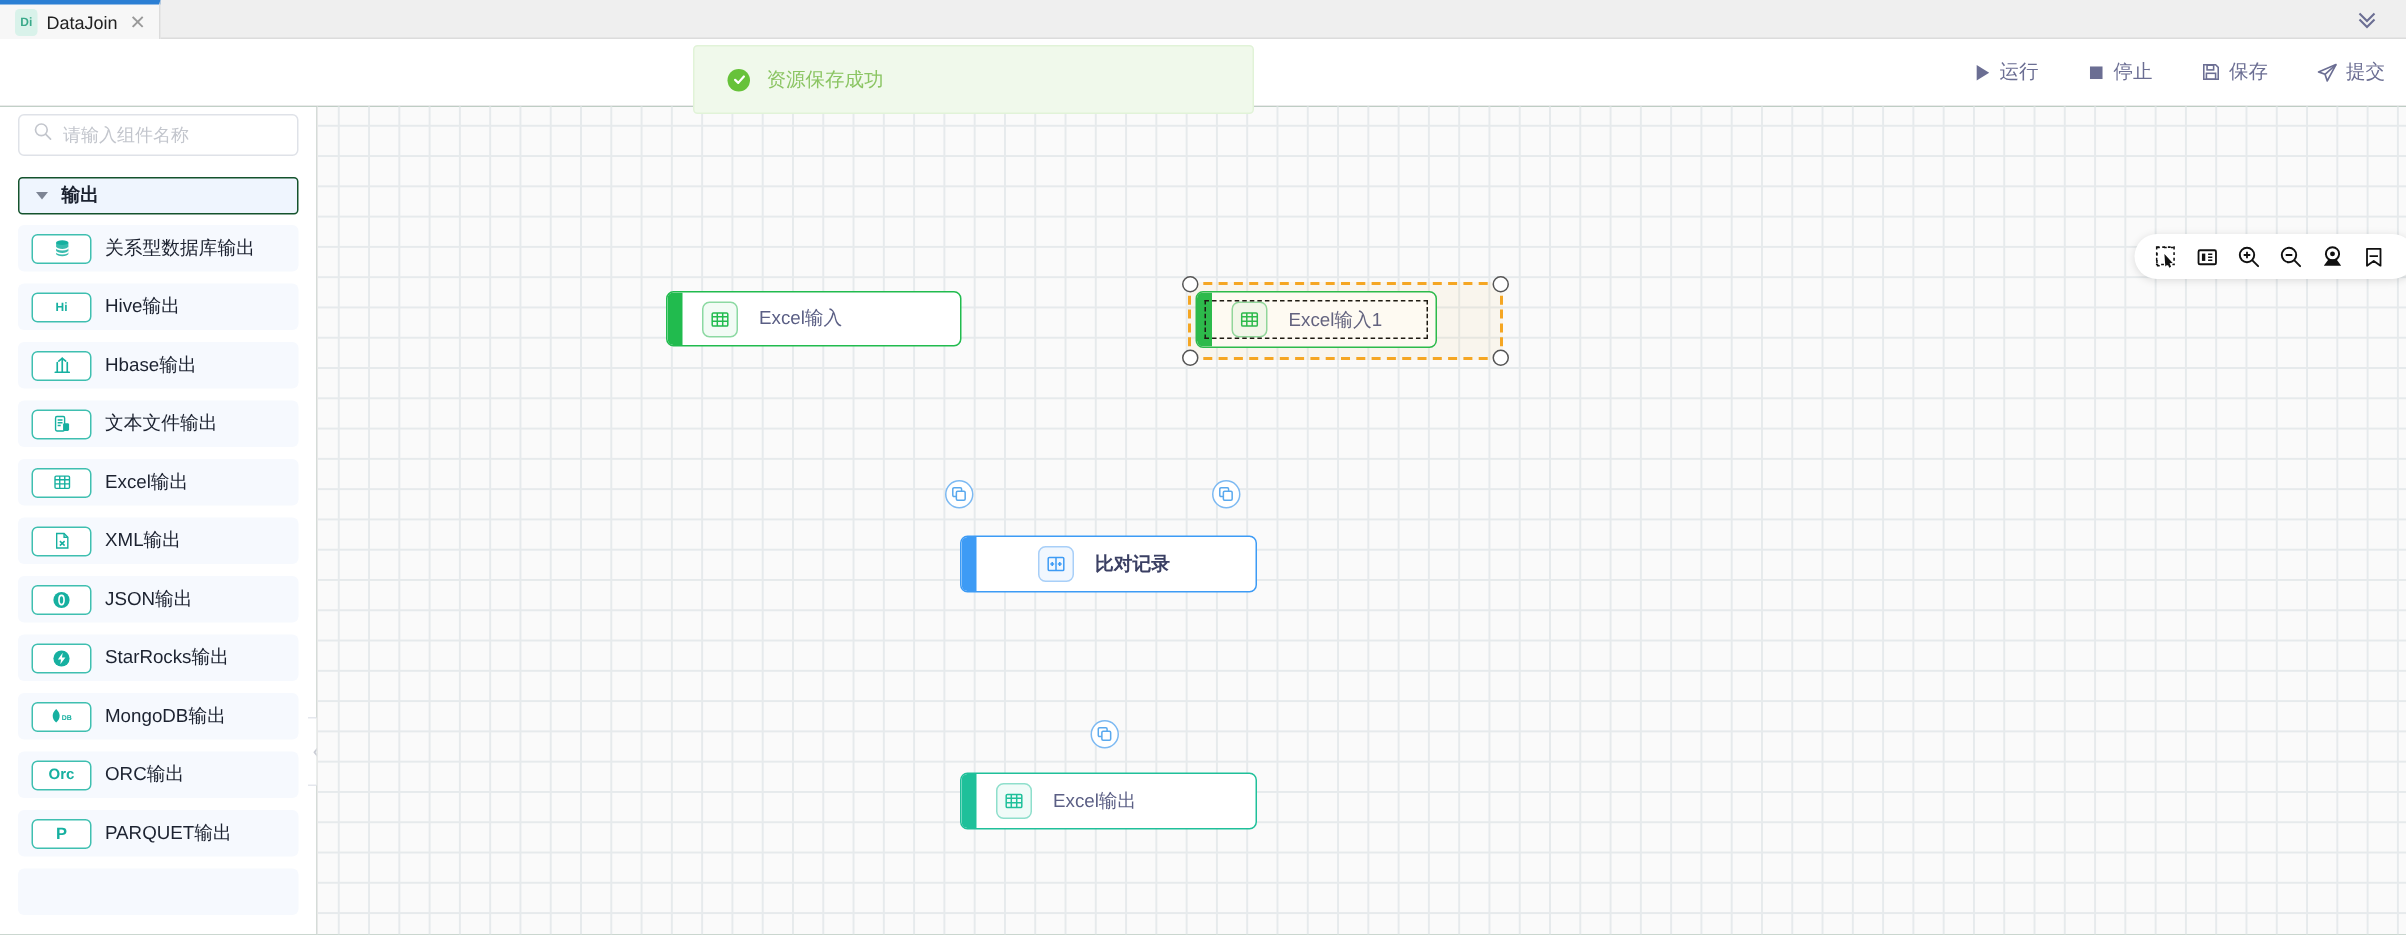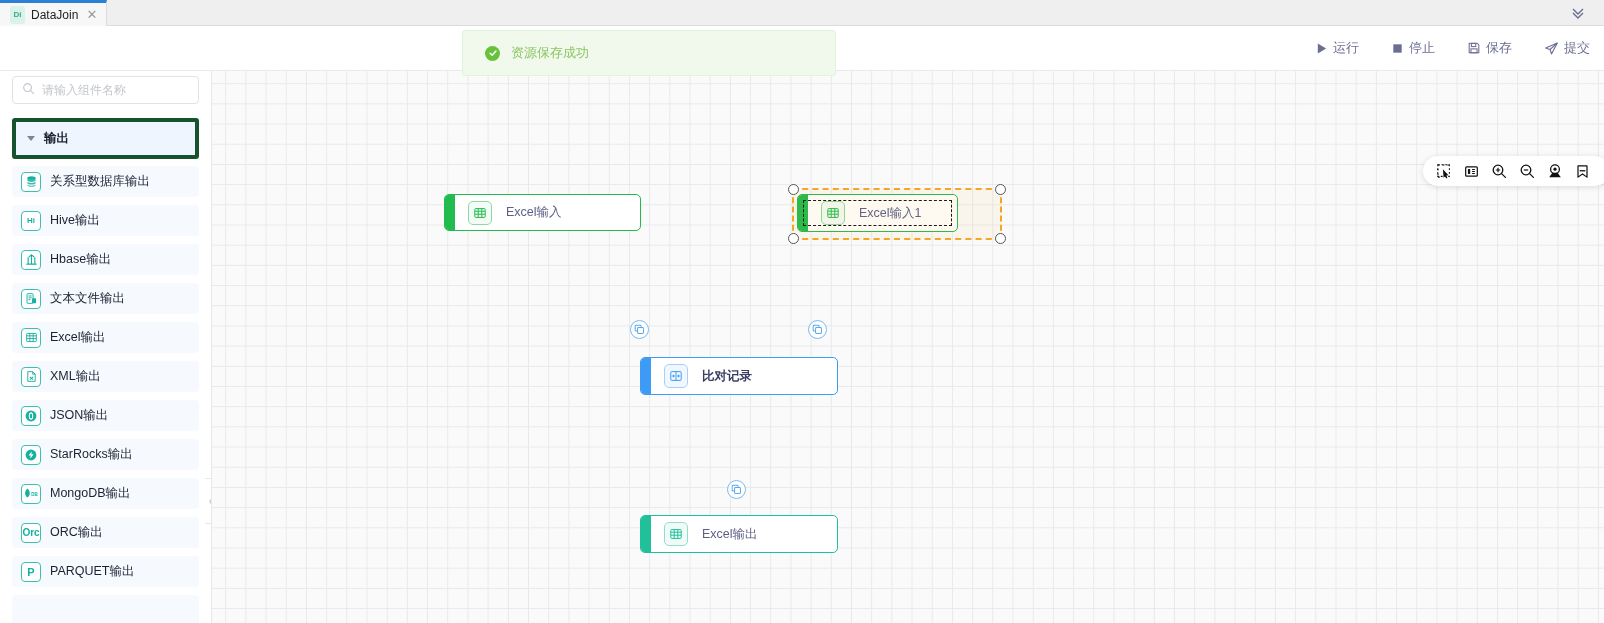--- a/index.html
+++ b/index.html
@@ -116,23 +116,23 @@
     border: none; outline: none;
     font-size: 12px; color: #333;
     width: 100%;
     font-family: inherit;
     background: transparent;
   }
   .search-input::placeholder { color: #c3c6cd; }
 
   .cat-header {
     margin-top: 14px;
-    height: 41px;
+    height: 25px;
     background: #eff5fe;
-    border: 4px solid #14532d;
+    border: 1px solid #14532d;
     border-radius: 3px;
     display: flex; align-items: center;
     gap: 9px;
     padding-left: 11px;
     cursor: pointer;
   }
   .caret {
     width: 0; height: 0;
     border-left: 4.5px solid transparent;
     border-right: 4.5px solid transparent;
@@ -145,21 +145,21 @@
     height: 31px;
     background: #f6f9fe;
     border-radius: 4px;
     display: flex; align-items: center;
     gap: 9px;
     padding-left: 9px;
     margin-bottom: 8px;
     cursor: grab;
   }
   .comp-icon {
-    width: 20px; height: 20px;
+    width: 40px; height: 20px;
     border: 1px solid #3fbfb0;
     border-radius: 4px;
     display: flex; align-items: center; justify-content: center;
     color: #16b0a0;
     font-size: 8px;
     font-weight: bold;
     flex: none;
     background: #fff;
     overflow: hidden;
   }
@@ -236,21 +236,21 @@
   }
   .node-icon svg { display: block; }
   .node-label { font-size: 12.5px; color: #5b5f85; }
 
   
   .node.green { border: 1px solid #21bb4e; }
   .node.green .node-accent { background: #21bb4e; }
   .node.green .node-icon { border: 1px solid #8cd9a2; background: #f2fbf5; color: #21bb4e; }
 
   
-  .node.blue { border: 1px solid #3d9bf5; }
+  .node.blue { border: 1px solid #3d9bf5; gap: 28px; }
   .node.blue .node-accent { background: #3d9bf5; }
   .node.blue .node-icon { border: 1px solid #a8cff8; background: #f1f7fe; color: #3d9bf5; }
   .node.blue .node-label { font-weight: bold; color: #3a3f63; }
 
   
   .node.teal { border: 1px solid #1fc09a; }
   .node.teal .node-accent { background: #1fc09a; }
   .node.teal .node-icon { border: 1px solid #8fdfcc; background: #f0fbf8; color: #1fc09a; }
 
   

